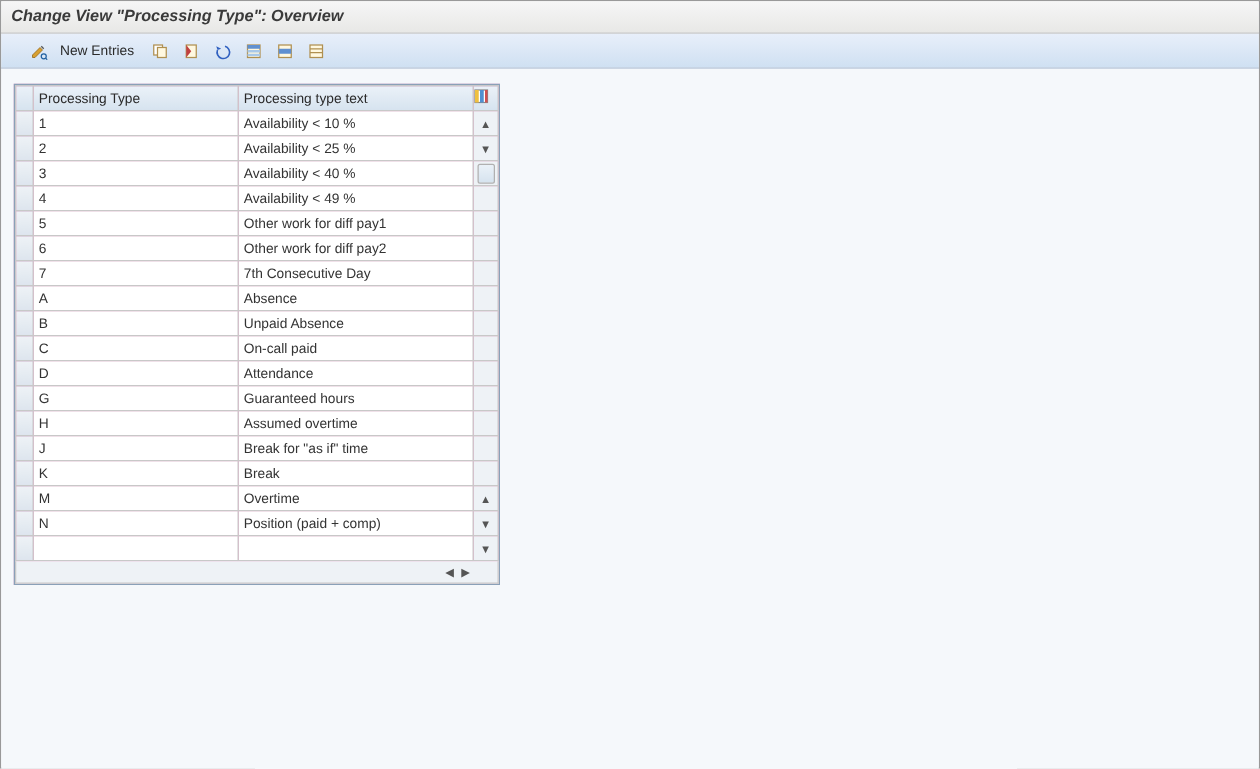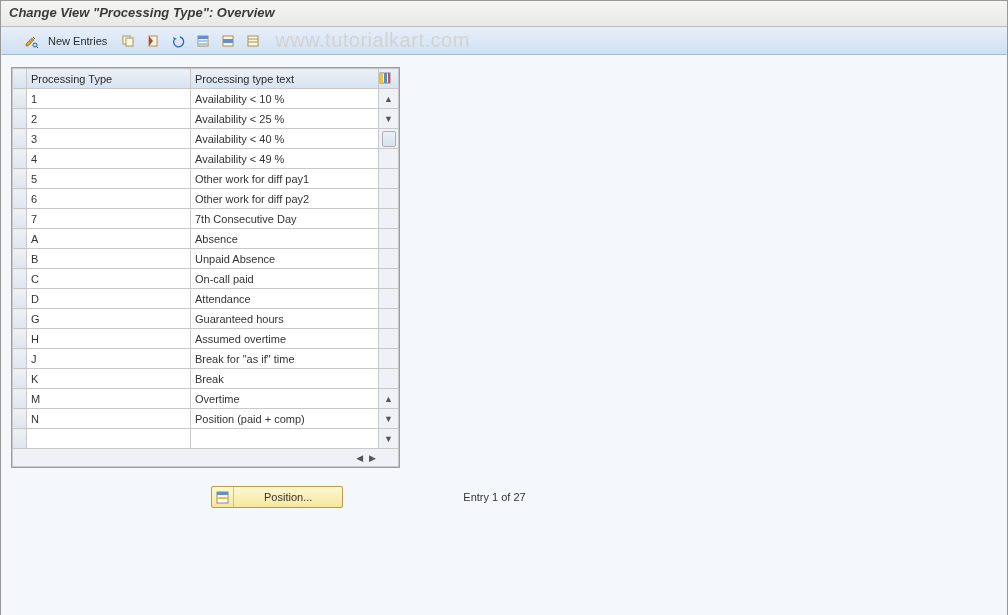--- a/index.html
+++ b/index.html
@@ -215,21 +215,20 @@
           <rect x="2" y="5" width="10" height="4" fill="#6090d0"></rect>
         </svg>
     </span>
     <span class="tbtn">
       <svg width="14" height="14" viewBox="0 0 14 14">
           <rect x="2" y="2" width="10" height="10" fill="#fff8e0" stroke="#b09050"></rect>
           <line x1="2" y1="5" x2="12" y2="5" stroke="#b09050"></line>
           <line x1="2" y1="8" x2="12" y2="8" stroke="#b09050"></line>
         </svg>
     </span>
-    <span class="watermark">www.tutorialkart.com</span>
   </div>
 
   <div class="content">
     <div class="grid-wrap">
       <table class="grid">
         <thead>
           <tr>
             <th class="row-handle"></th>
             <th class="col-pt">Processing Type</th>
             <th class="col-text">Processing type text</th>
@@ -367,27 +366,14 @@
               </td>
           </tr>
         </tfoot>
       </table>
       <div class="hscroll">
         <span class="arrow">◀</span>
         <span class="arrow">▶</span>
       </div>
     </div>
 
-    <div class="footer-row">
-      <div class="position-btn">
-        <span class="icon-part">
-          <svg width="13" height="13" viewBox="0 0 13 13">
-              <rect x="1" y="1" width="11" height="11" fill="#fff" stroke="#888"></rect>
-              <rect x="1" y="1" width="11" height="3" fill="#6090d0"></rect>
-              <rect x="1" y="6" width="11" height="2" fill="#f0c040"></rect>
-            </svg>
-        </span>
-        <span class="text-part">Position...</span>
-      </div>
-      <span class="entry-text">Entry 1 of 27</span>
-    </div>
   </div>
 </div>
 
 </body></html>

